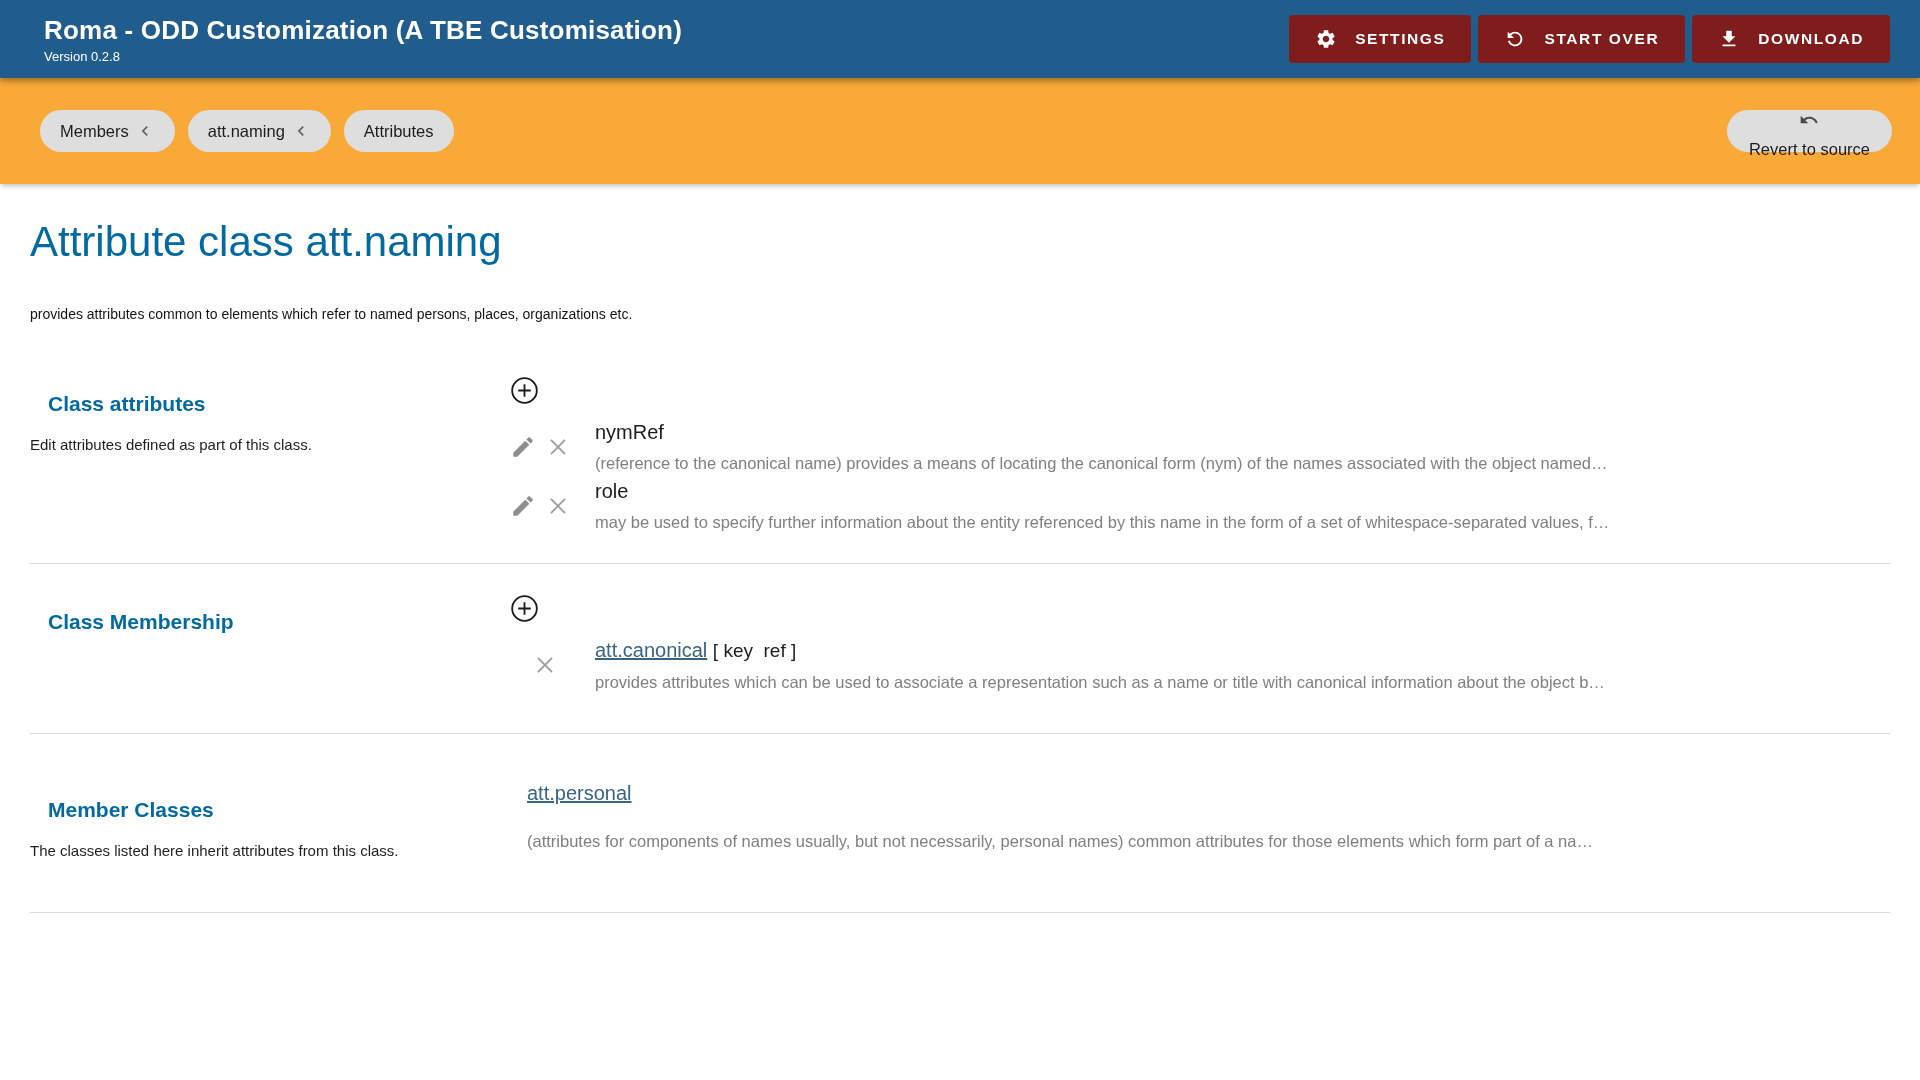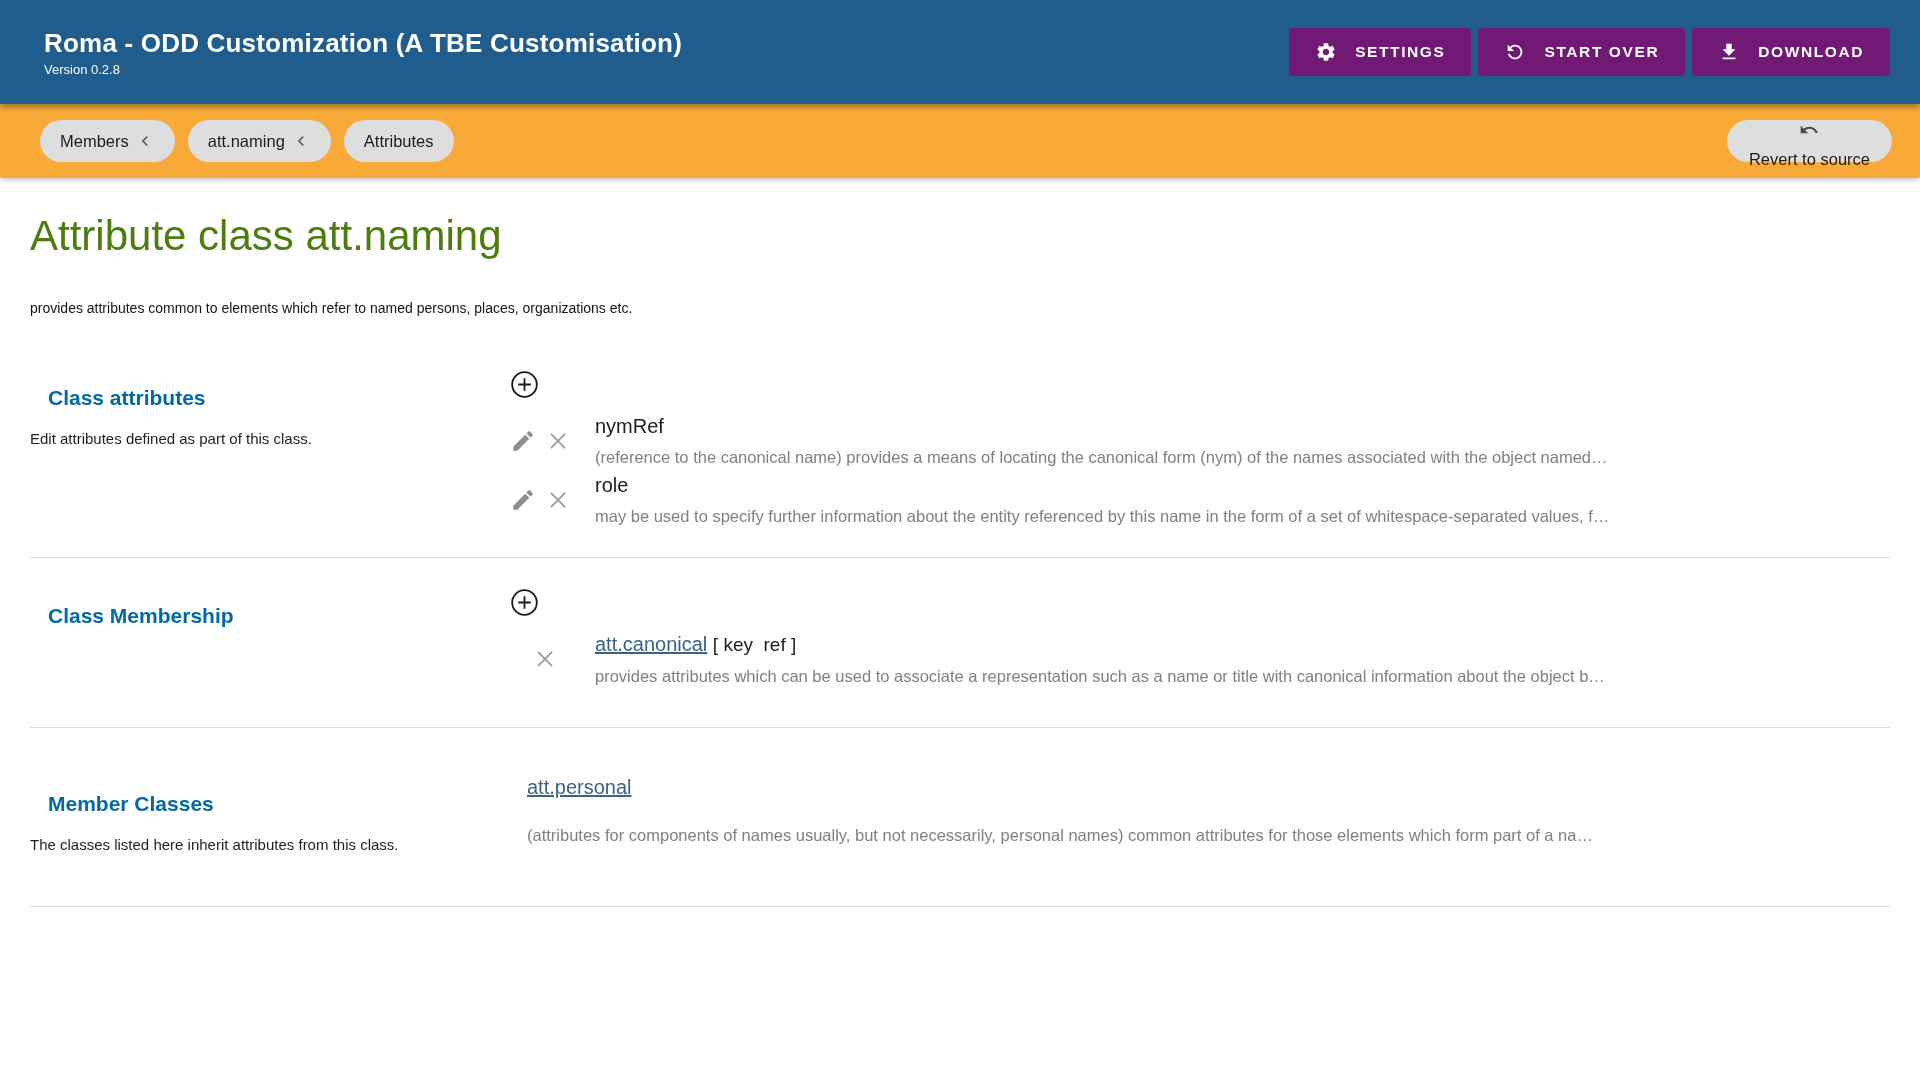--- a/index.html
+++ b/index.html
@@ -7,47 +7,47 @@
   body {
     width: 1920px; height: 1080px;
     background: #ffffff;
     font-family: "Liberation Sans", sans-serif;
     color: #1d1d1d;
     overflow: hidden;
   }
 
   
   .app-header {
-    height: 104px;
+    height: 78px;
     background: #205C8C;
     display: flex;
     align-items: center;
     justify-content: space-between;
     padding: 0 30px 0 44px;
     position: relative;
     z-index: 3;
     box-shadow: 0 3px 6px rgba(0,0,0,0.35);
   }
   .header-left { color: #fff; }
   .app-title { font-size: 26px; font-weight: 700; letter-spacing: 0.2px; }
   .app-version { font-size: 13px; margin-top: 3px; }
   .header-actions { display: flex; gap: 7px; }
   .header-btn {
     display: flex; align-items: center; gap: 18px;
     height: 48px; padding: 0 26px;
-    background: #701a75; border: none; border-radius: 4px;
+    background: #7f1d1d; border: none; border-radius: 4px;
     color: #fff; font-family: inherit;
     font-size: 15.5px; font-weight: 700; letter-spacing: 1.6px;
     cursor: pointer;
   }
   .header-btn svg { width: 22px; height: 22px; display: block; }
 
   
   .crumb-bar {
-    height: 74px;
+    height: 106px;
     background: #F8A938;
     display: flex;
     align-items: center;
     justify-content: space-between;
     padding: 0 28px 0 40px;
     position: relative;
     z-index: 2;
     box-shadow: 0 3px 5px -1px rgba(0,0,0,0.25);
   }
   .chips { display: flex; gap: 13px; }
@@ -58,21 +58,21 @@
     font-family: inherit; font-size: 16.5px; color: #1d1d1d;
     cursor: pointer;
   }
   .chip svg { width: 20px; height: 20px; display: block; }
   .chip.revert { gap: 10px; padding: 0 22px; flex-direction: column; }
 
   
   .main { padding: 0 30px; }
   .page-title {
     margin: 34px 0 0 0;
-    font-size: 42px; font-weight: 400; color: #4d7c0f;
+    font-size: 42px; font-weight: 400; color: #0369a1;
   }
   .page-desc {
     margin: 40px 0 0 0;
     font-size: 14px; color: #141414;
   }
 
   .section { display: flex; align-items: flex-start; }
   .section.first { margin-top: 52px; }
   .section.second { margin-top: 28px; }
   .section.third { margin-top: 46px; }

